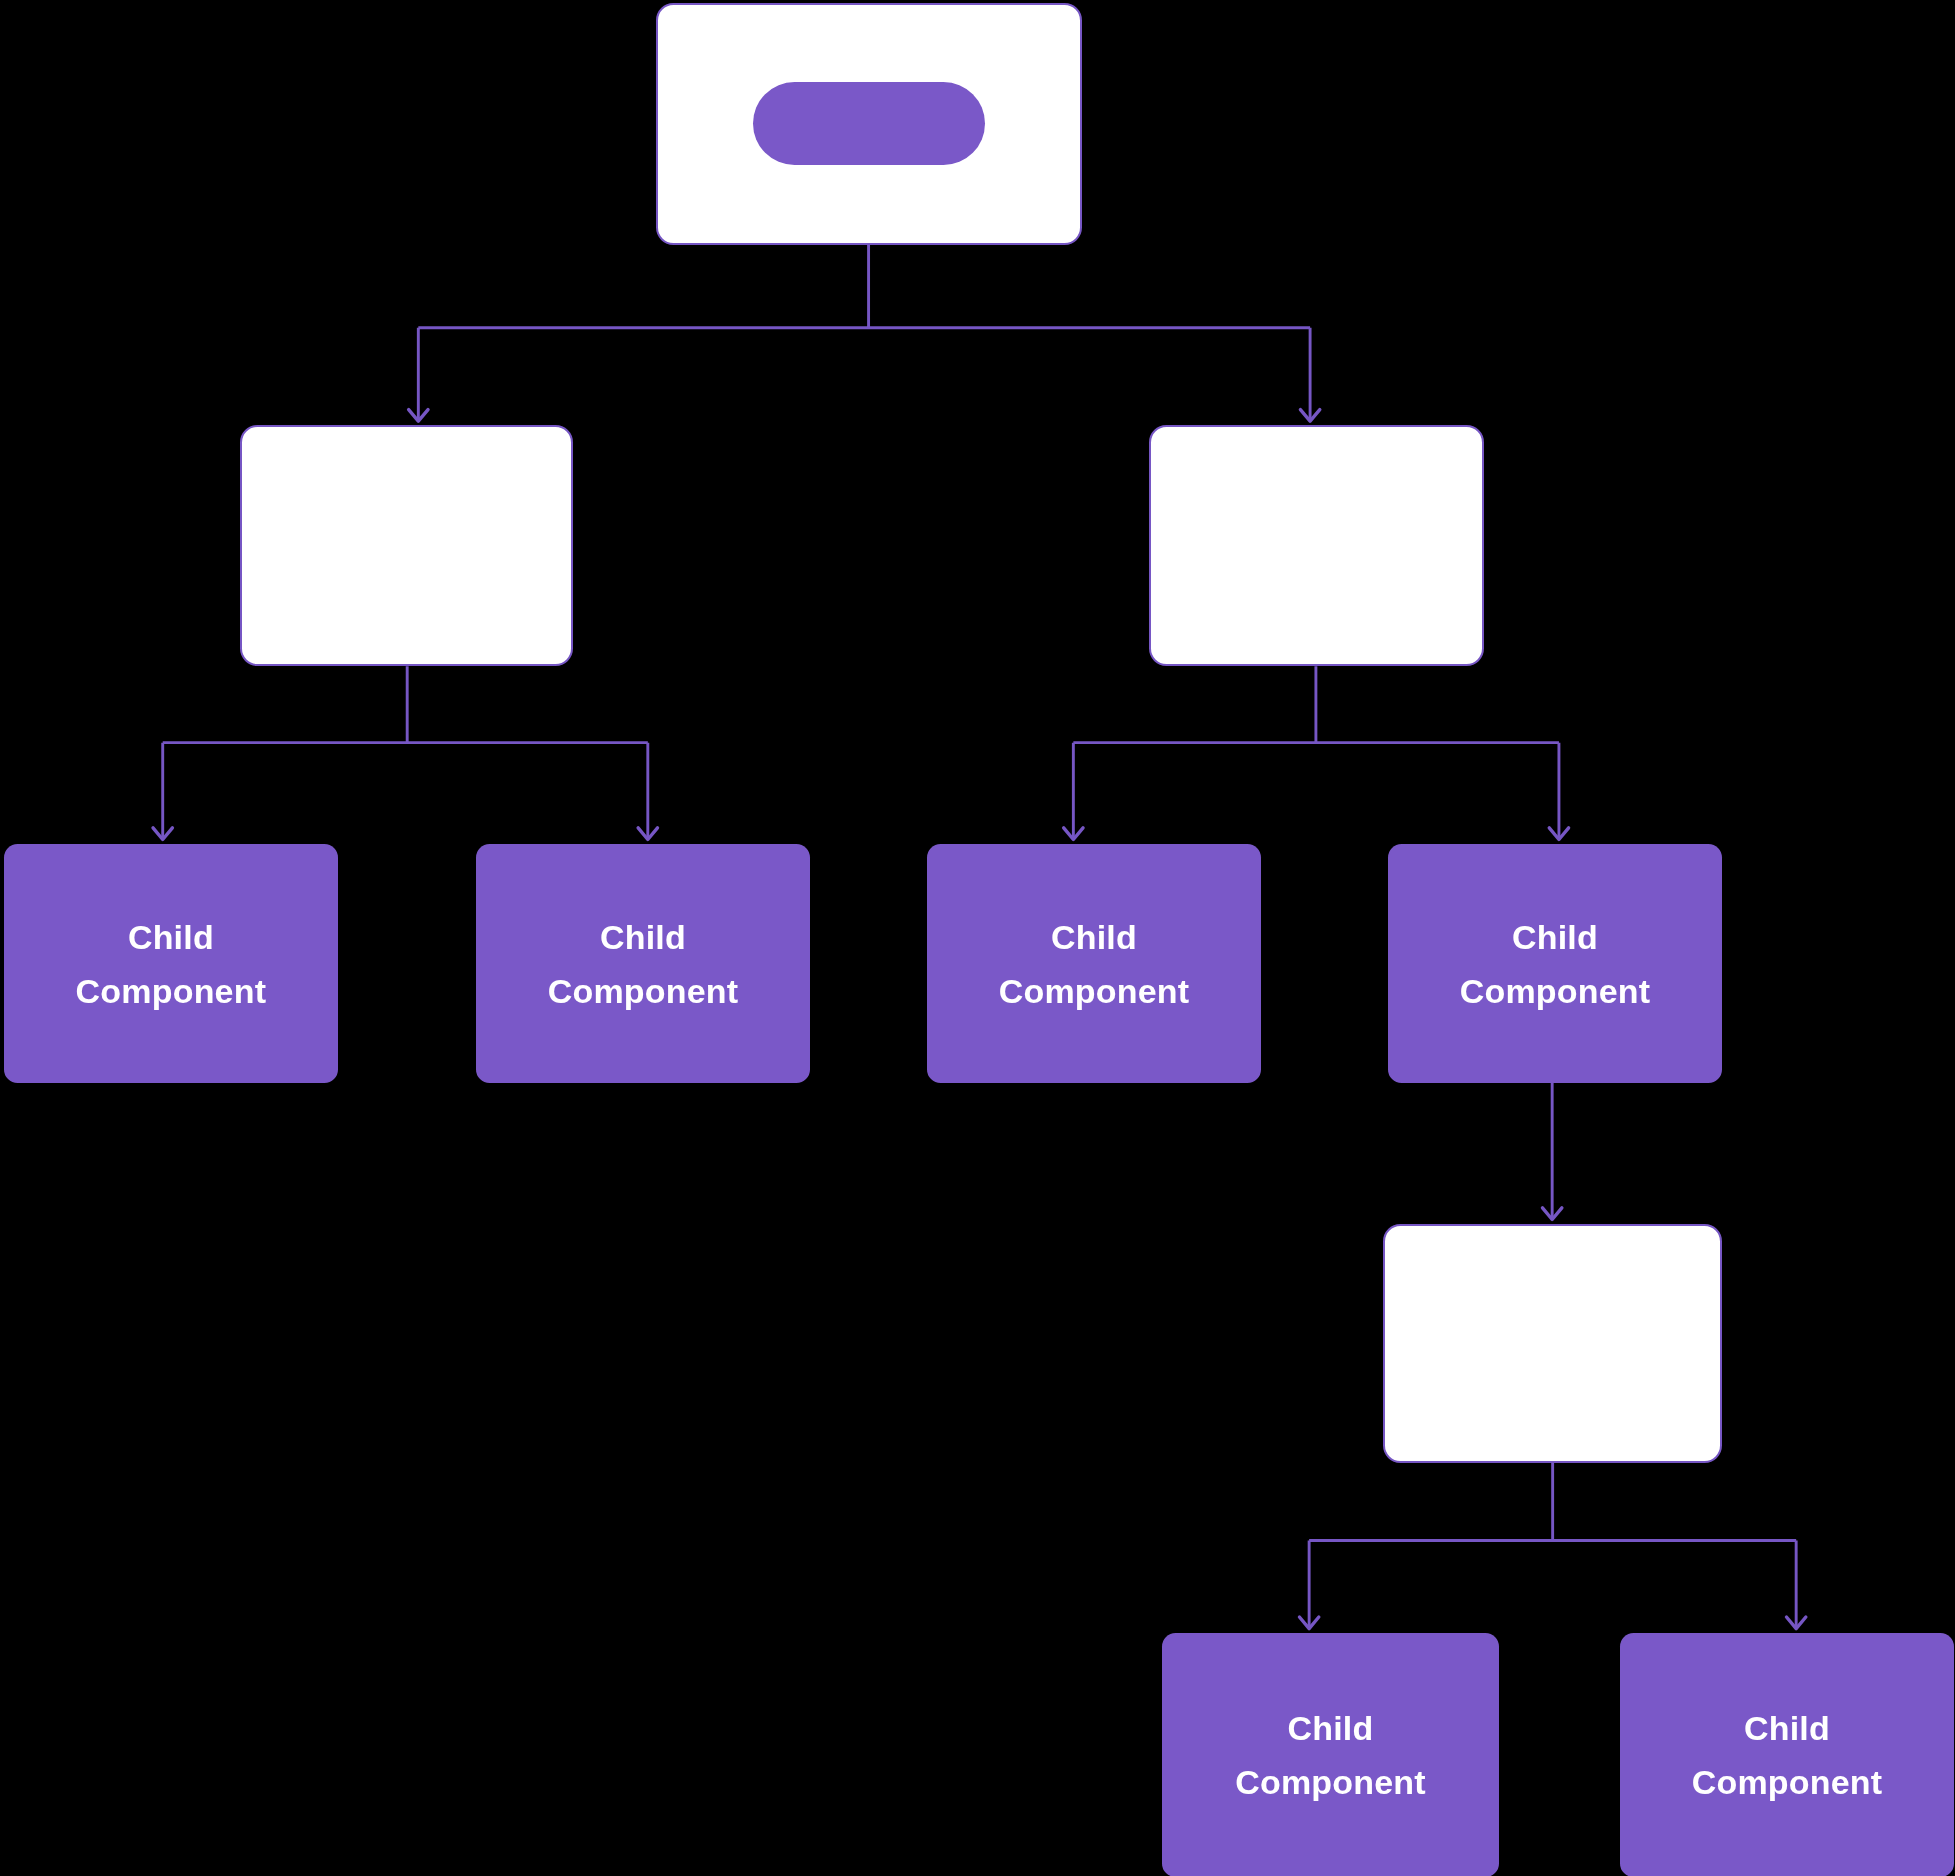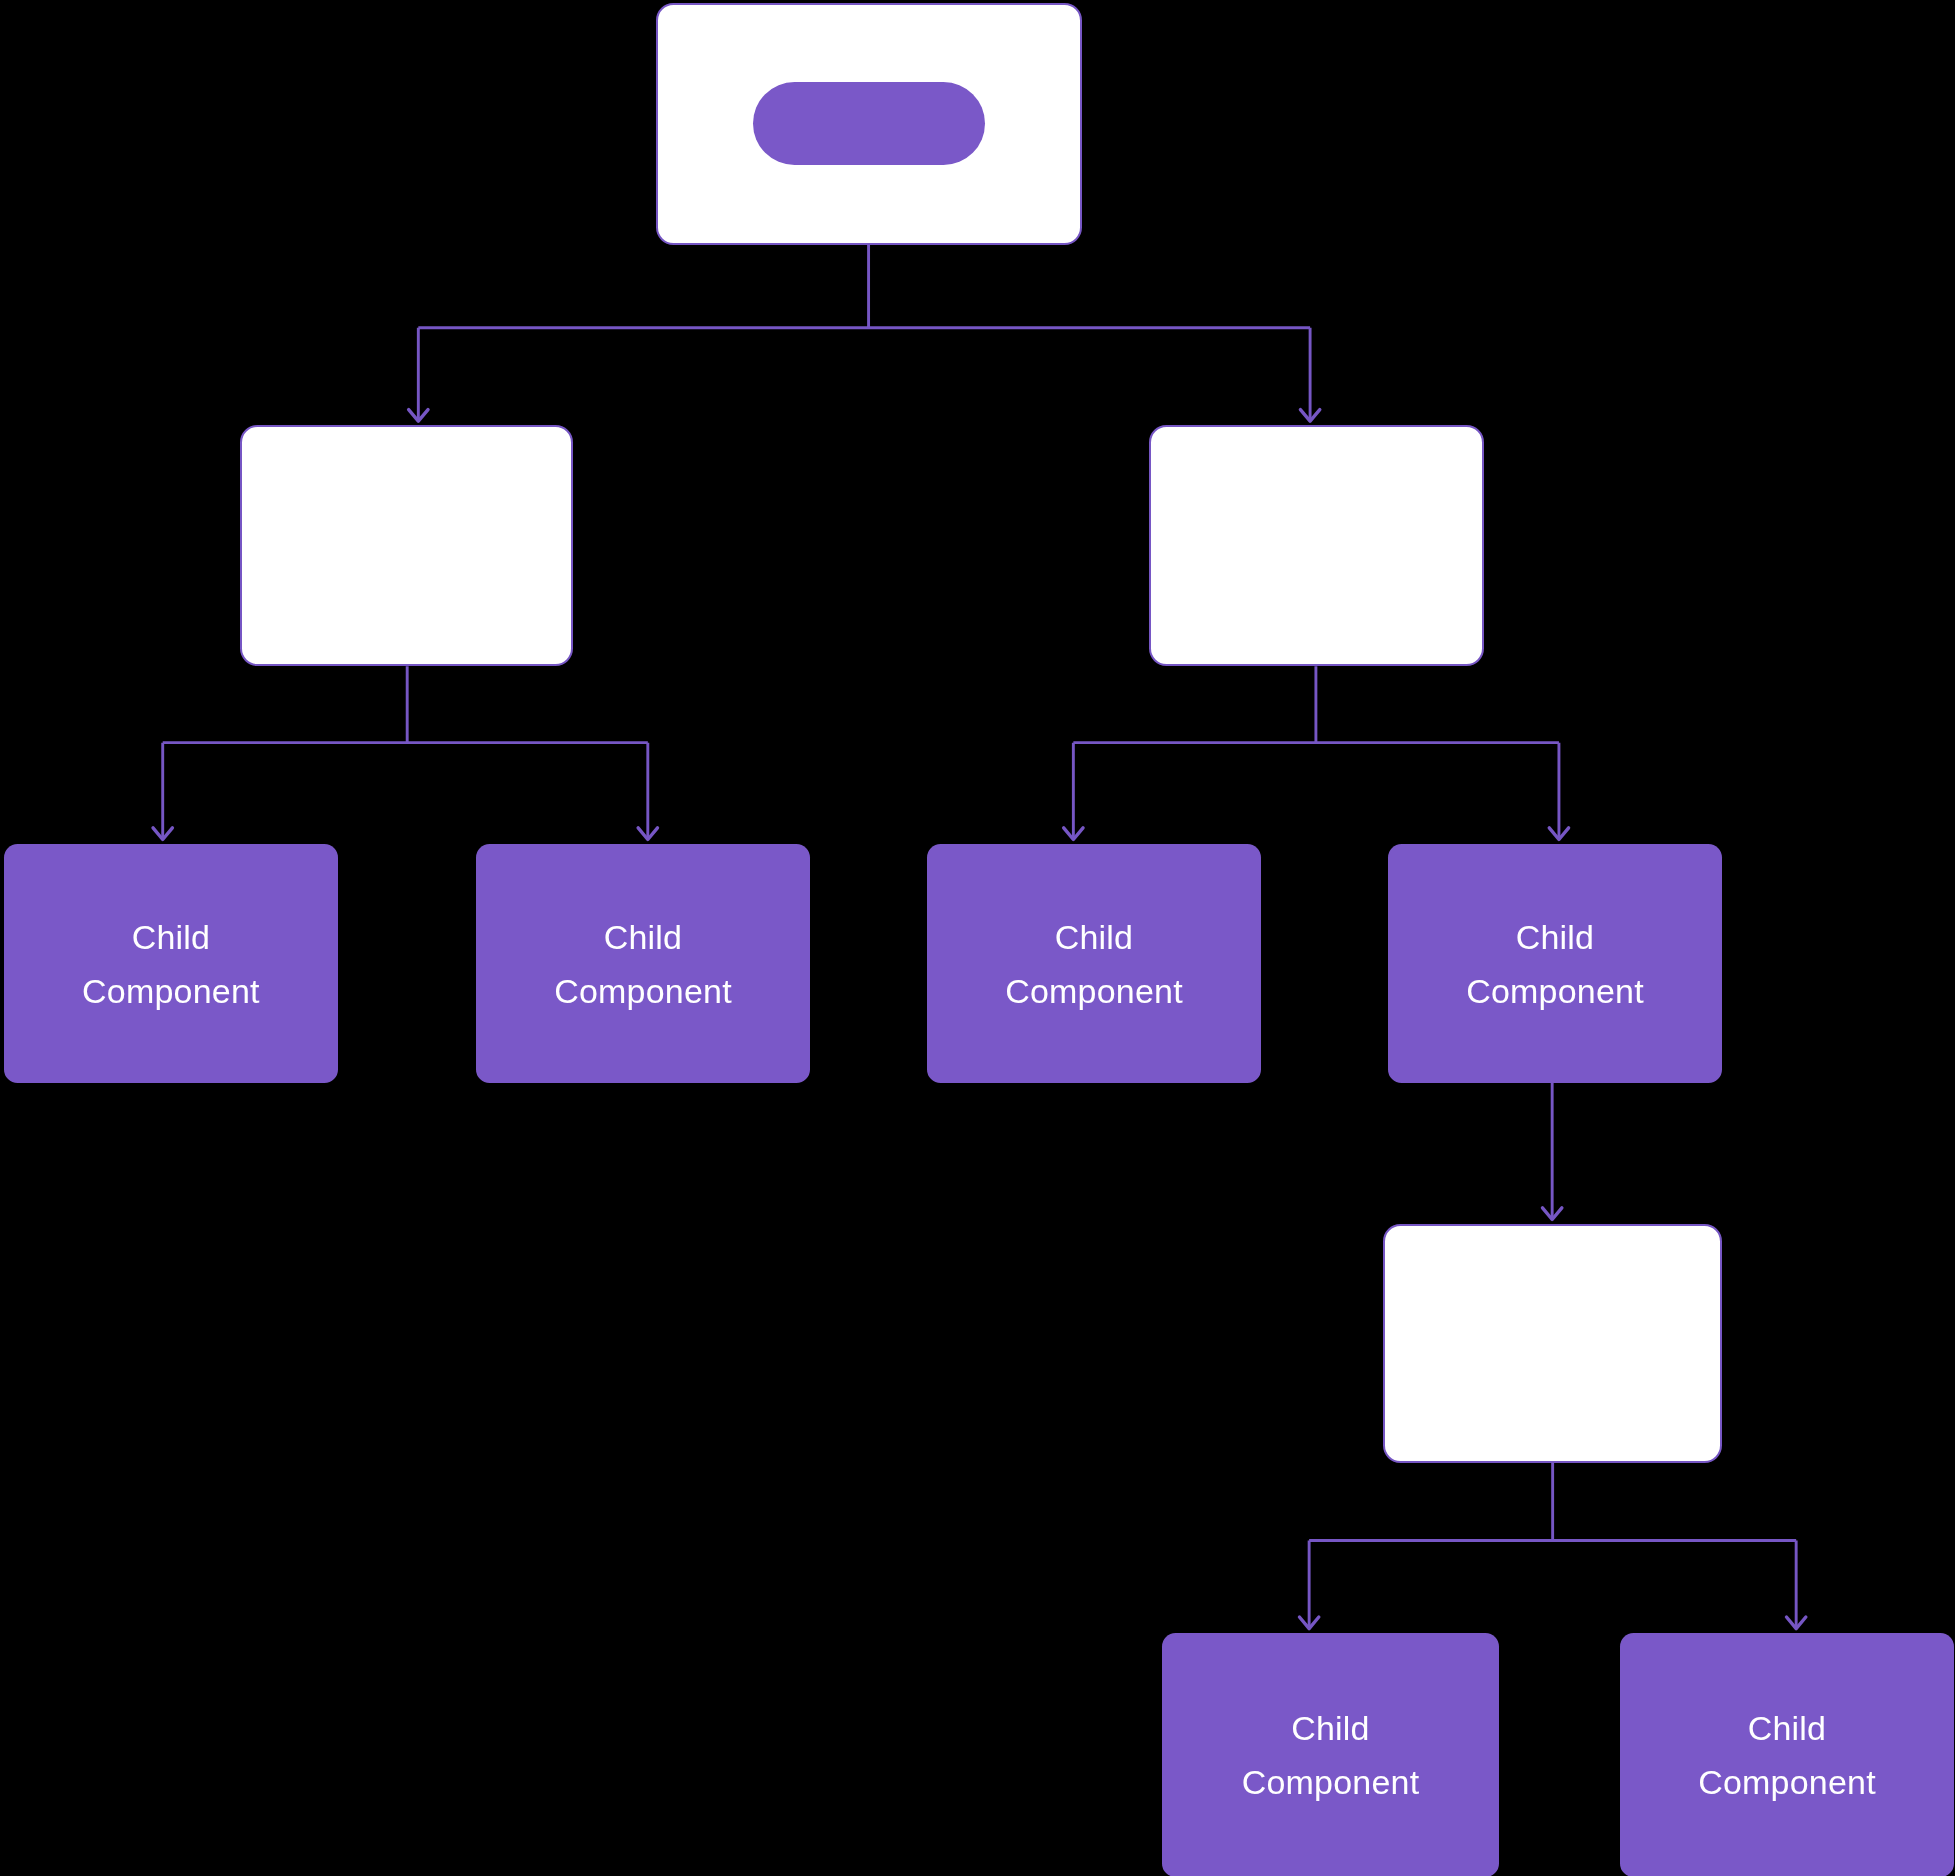--- a/index.html
+++ b/index.html
@@ -49,21 +49,21 @@
     border-radius:17.4px;
   }
   .node.child{
     background:var(--accent);
     border-radius:13.6px;
   }
   .node-label{
     color:var(--label-text);
     font-size:34px;
     line-height:54px;
-    font-weight:400;
+    font-weight:700;
     text-align:center;
     max-width:232px;
     letter-spacing:0.2px;
   }
   .pill{
     width:232px;
     height:83px;
     border-radius:42px;
     background:var(--accent);
   }

